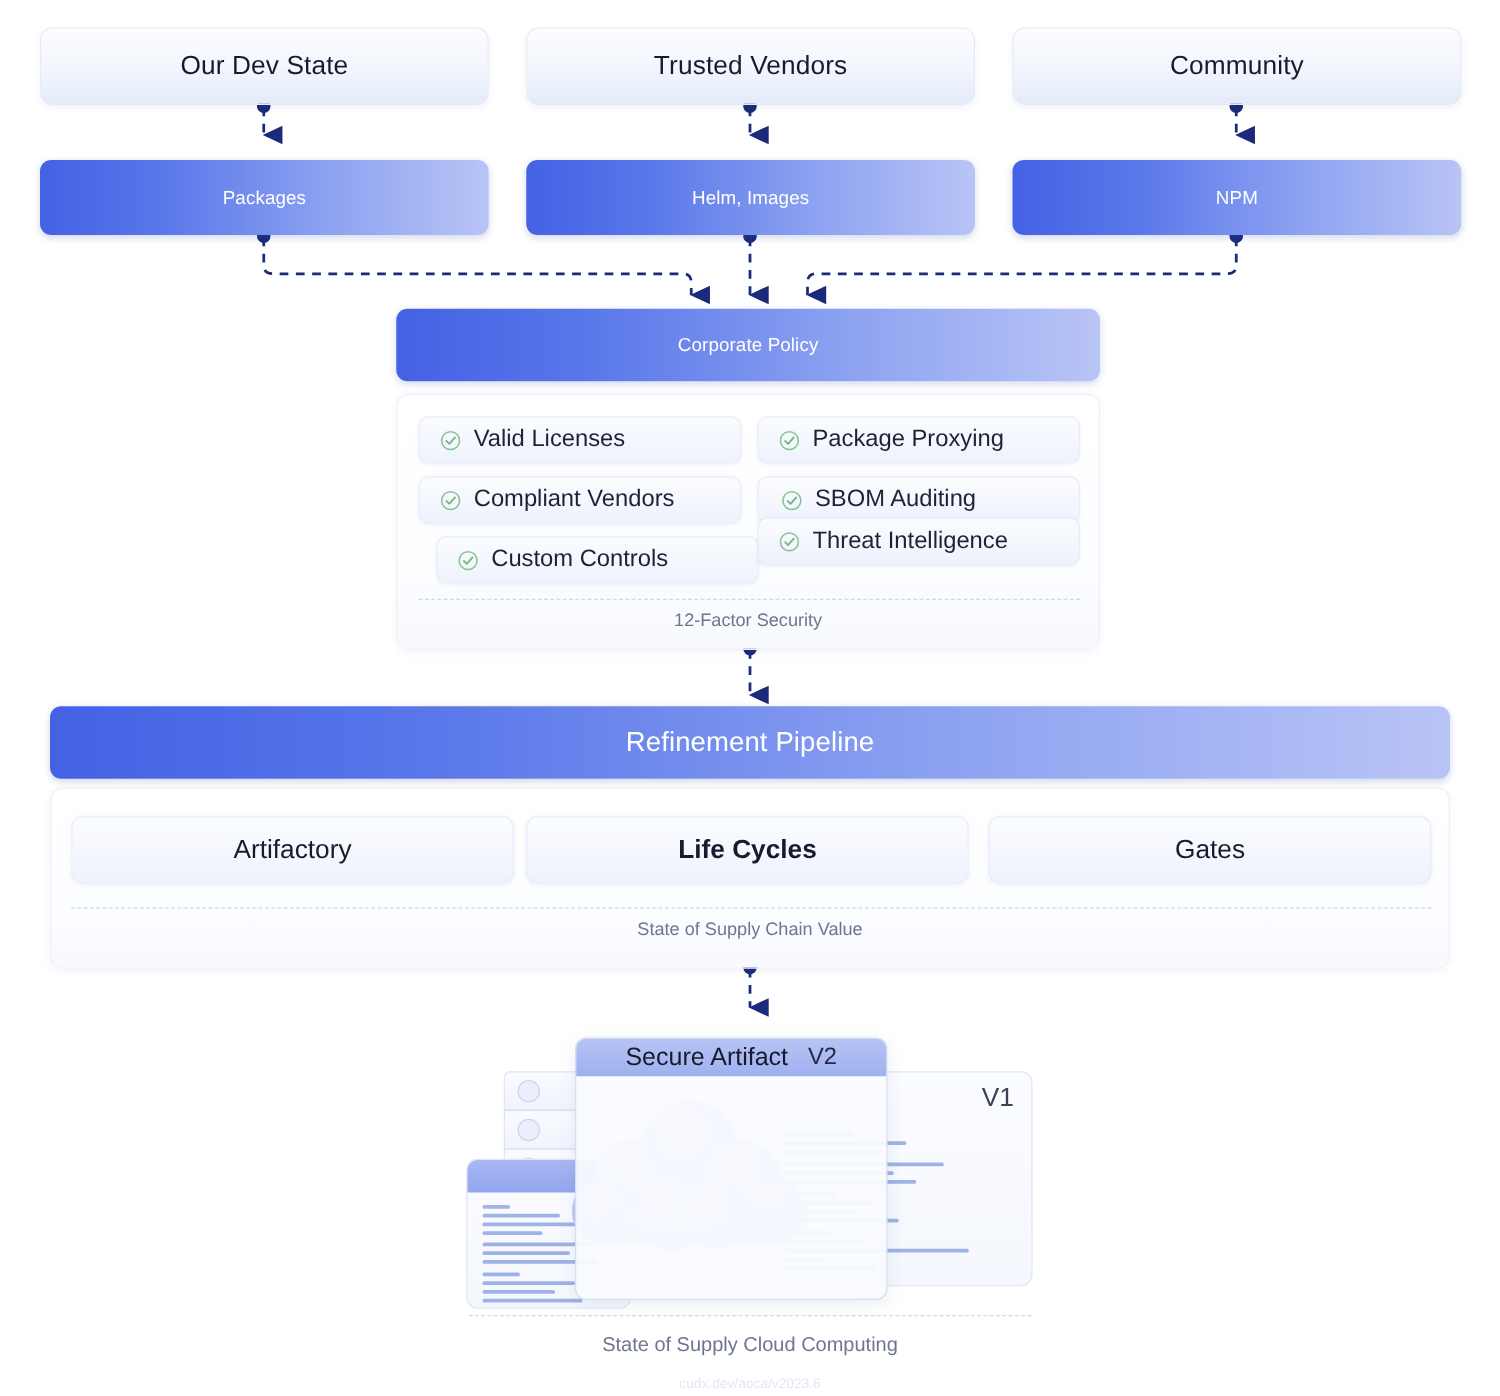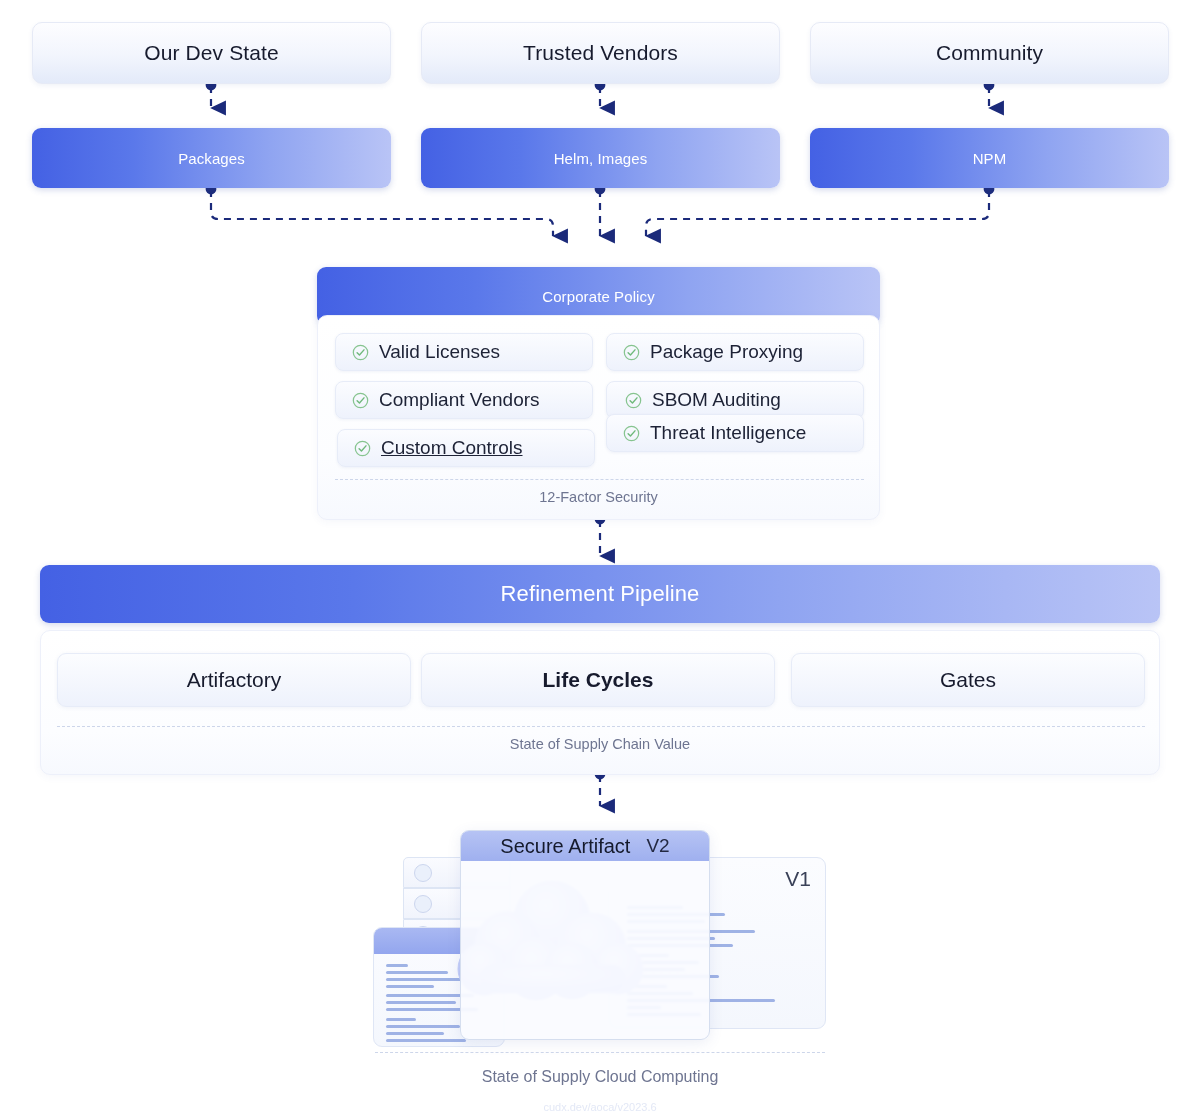--- a/index.html
+++ b/index.html
@@ -166,21 +166,21 @@
   <div class="grad-bar" style="left:32px;  top:128px; width:359px; height:60px;">
     <span>Packages</span>
   </div>
   <div class="grad-bar" style="left:421px; top:128px; width:359px; height:60px;">
     <span>Helm, Images</span>
   </div>
   <div class="grad-bar" style="left:810px; top:128px; width:359px; height:60px;">
     <span>NPM</span>
   </div>
 
-  <div class="grad-bar" style="left:317px; top:267px; width:563px; height:58px;">
+  <div class="grad-bar" style="left:317px; top:247px; width:563px; height:58px;">
     <span>Corporate Policy</span>
   </div>
 
   <div class="card" style="left:317px; top:315px; width:563px; height:205px;">
 
     <div class="chip" style="left:17px;  top:17px;  width:258px; height:38px;">
       <span class="chk">
         <svg width="17" height="17" viewBox="0 0 18 18">
             <circle cx="9" cy="9" r="7.6" fill="none" stroke="#86c48f" stroke-width="1.3"></circle>
             <path d="M5.4 9.2 L7.9 11.7 L12.7 6.2" fill="none" stroke="#6fb97b" stroke-width="1.5" stroke-linecap="round" stroke-linejoin="round"></path>
@@ -190,21 +190,21 @@
     </div>
     <div class="chip" style="left:17px;  top:65px;  width:258px; height:38px;">
       <span class="chk">
         <svg width="17" height="17" viewBox="0 0 18 18">
             <circle cx="9" cy="9" r="7.6" fill="none" stroke="#86c48f" stroke-width="1.3"></circle>
             <path d="M5.4 9.2 L7.9 11.7 L12.7 6.2" fill="none" stroke="#6fb97b" stroke-width="1.5" stroke-linecap="round" stroke-linejoin="round"></path>
           </svg>
       </span>
       <span>Compliant Vendors</span>
     </div>
-    <div class="chip" style="left:19px;  top:113px; width:258px; height:38px;text-decoration:underline;">
+    <div class="chip" style="left:31px;  top:113px; width:258px; height:38px;">
       <span class="chk">
         <svg width="17" height="17" viewBox="0 0 18 18">
             <circle cx="9" cy="9" r="7.6" fill="none" stroke="#86c48f" stroke-width="1.3"></circle>
             <path d="M5.4 9.2 L7.9 11.7 L12.7 6.2" fill="none" stroke="#6fb97b" stroke-width="1.5" stroke-linecap="round" stroke-linejoin="round"></path>
           </svg>
       </span>
       <span>Custom Controls</span>
     </div>
 
     <div class="chip" style="left:288px; top:17px;  width:258px; height:38px;">

